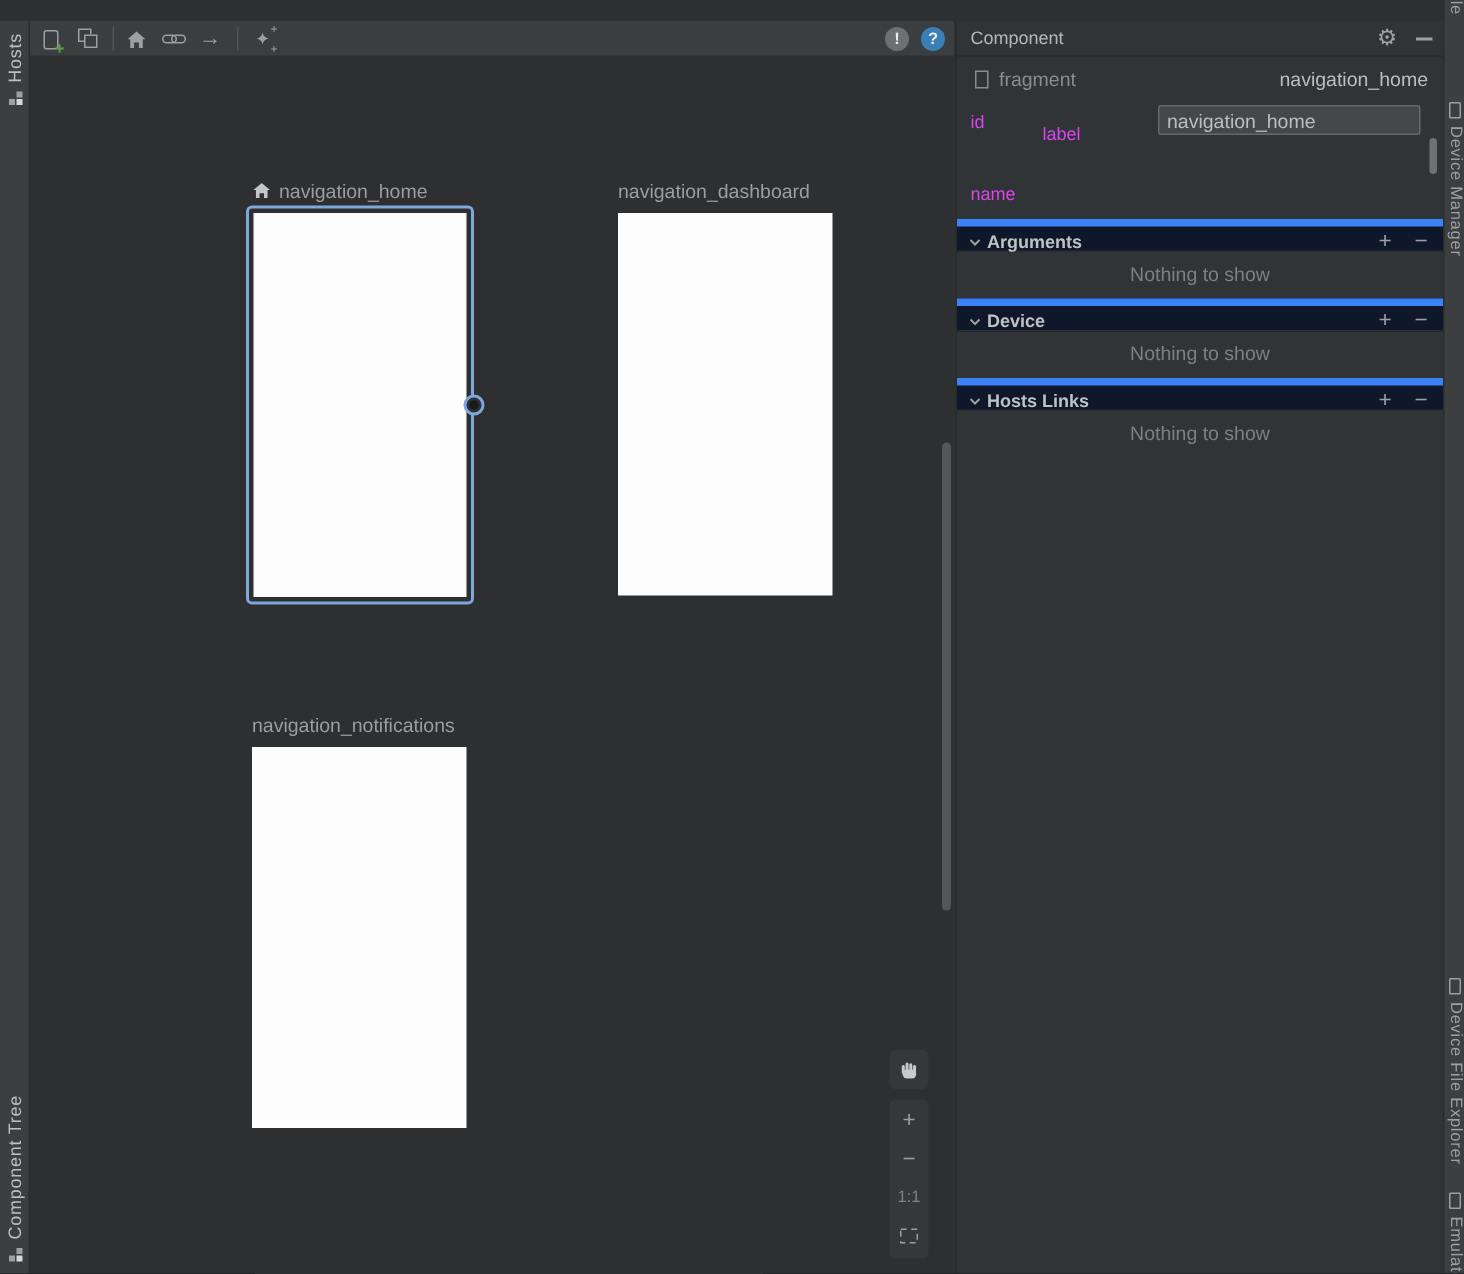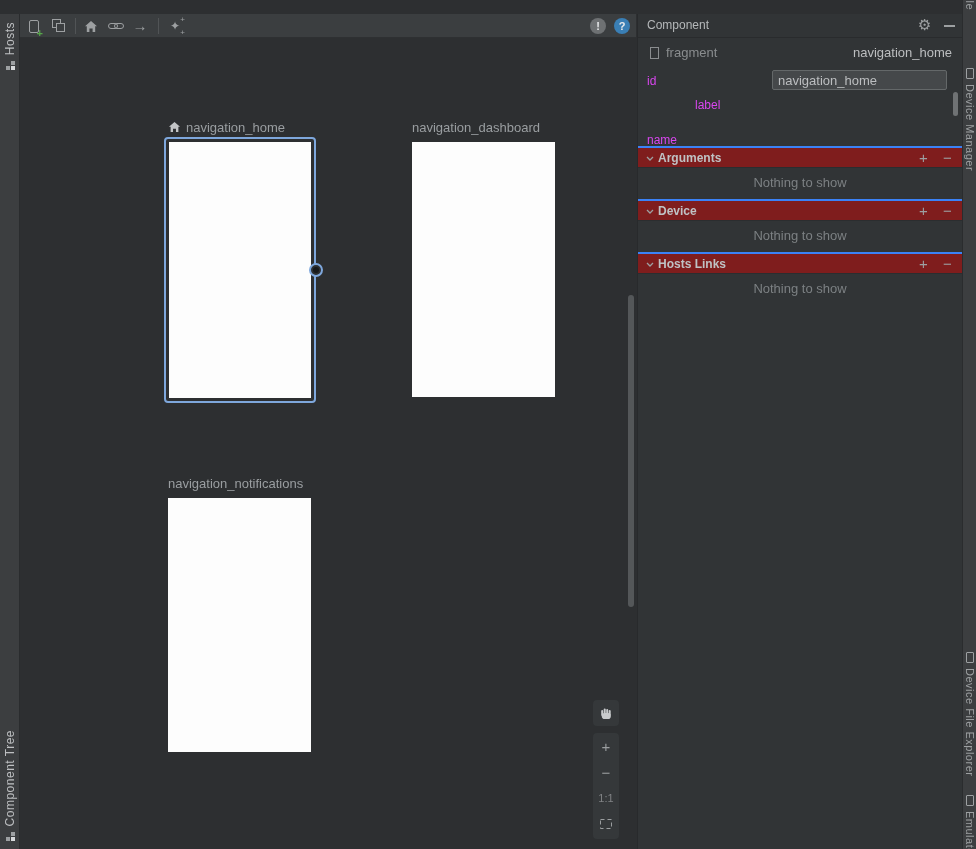--- a/index.html
+++ b/index.html
@@ -86,22 +86,22 @@
   .field-label { position:absolute; left:9px; font-size:12px; color:#d946ef; }
   .attr-input { position:absolute; left:134px; width:175px; height:20px; background:#45484a;
                 border:1px solid #646869; border-radius:2px; color:#bcbec0; font-size:13px;
                 padding:0 5px; font-family:"Liberation Sans","DejaVu Sans",sans-serif; outline:none; }
   .dropdown { position:absolute; left:134px; width:175px; height:20px; background:#45484a;
               border:1px solid #646869; border-radius:2px; display:flex; align-items:center; }
   .dropdown .dd-text { color:#bcbec0; font-size:13px; padding-left:5px; flex:1; white-space:nowrap; overflow:hidden; }
   .dd-arrow { color:#8a8e90; font-size:9px; padding:0 5px 0 2px; }
   .panel-scroll { position:absolute; right:4px; top:78px; width:5px; height:24px; background:#6f7274; border-radius:2.5px; }
 
-  .section-hdr { position:absolute; left:0; width:100%; height:22px; background:#7f1d1d;
-                 border-top:2px solid #3b82f6; border-bottom:1px solid #2b2d2f;text-align:center; }
+  .section-hdr { position:absolute; left:0; width:100%; height:22px; background:#0f172a;
+                 border-top:5px solid #3b82f6; border-bottom:1px solid #2b2d2f;text-align:center; }
   .chev { position:absolute; left:8px; top:8px; width:7px; height:7px; }
   .chev svg { display:block; }
   .section-title { position:absolute; left:20px; top:3px; font-size:12px; font-weight:bold; color:#bfc2c4; }
   .sec-plus { position:absolute; left:281px; top:1px; font-size:15px; color:#9da0a2; }
   .sec-minus { position:absolute; left:305px; top:1px; font-size:15px; color:#9da0a2; }
   .empty-text { position:absolute; left:0; width:100%; text-align:center; color:#7c8083; font-size:13px; }
 
   
   .right-stripe { position:absolute; left:962px; top:0; width:14px; height:849px; background:#3c3e40;
                   border-left:1px solid #2a2c2e; overflow:hidden; }
@@ -232,23 +232,23 @@
 
     <div class="frag-row">
       <span class="frag-type-ico"></span>
       <span class="frag-type">fragment</span>
       <span class="frag-sel-name">navigation_home</span>
     </div>
 
     <span class="field-label" style="top:60px;">id</span>
     <input class="attr-input" style="top: 56px;" value="navigation_home">
 
-    <span class="field-label" style="top:84px;padding-left:48px;">label</span>
-
-    <span class="field-label" style="top:108px;margin-top:11px;">name</span>
+    <span class="field-label" style="top:68px;padding-left:48px;">label</span>
+
+    <span class="field-label" style="top:108px;">name</span>
 
     <div class="panel-scroll"></div>
 
     <div class="section-hdr" style="top:132px;">
       <span class="chev">
         <svg width="8" height="5" viewBox="0 0 8 5">
             <polyline points="1,1 4,4 7,1" fill="none" stroke="#9da0a2" stroke-width="1.3"></polyline>
           </svg>
       </span>
       <span class="section-title">Arguments</span>

